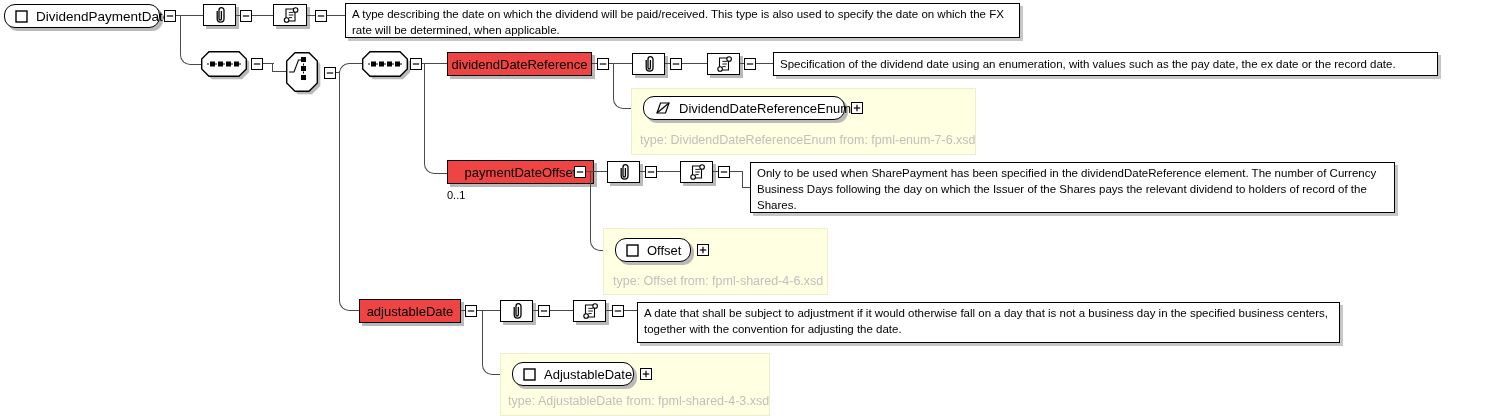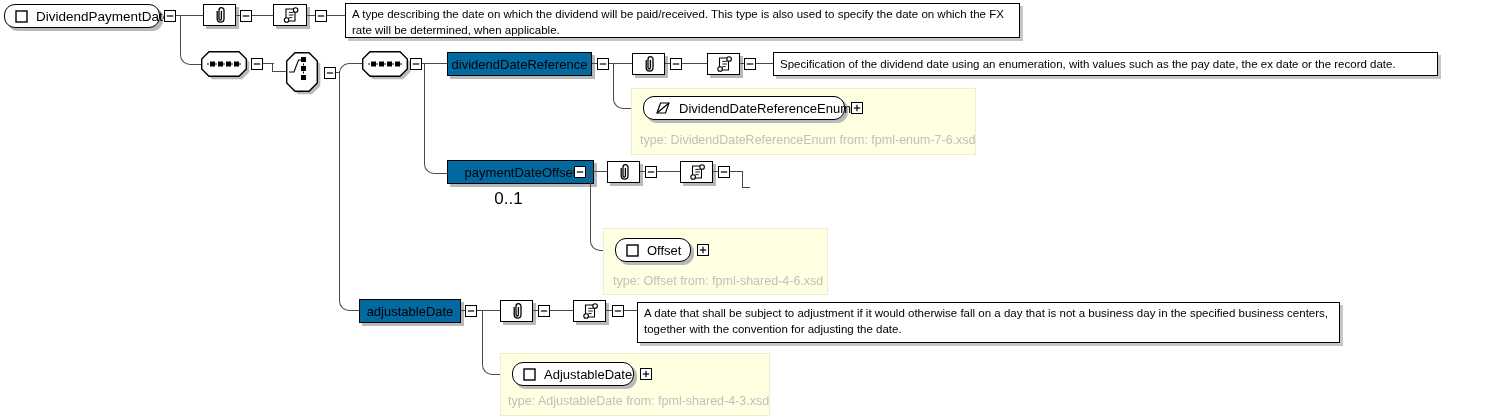--- a/index.html
+++ b/index.html
@@ -6,32 +6,32 @@
   #stage{position:relative;width:1486px;height:416px;background:#fff;overflow:hidden;
          font-family:"Liberation Sans","DejaVu Sans",sans-serif;color:#000;}
 
   
   .h{position:absolute;border-top:1.4px solid #4a4a4a;}
   .v{position:absolute;border-left:1.4px solid #4a4a4a;}
   .elb-bl{position:absolute;border-left:1.4px solid #4a4a4a;border-bottom:1.4px solid #4a4a4a;border-bottom-left-radius:10px;}
   .elb-tl{position:absolute;border-left:1.4px solid #4a4a4a;border-top:1.4px solid #4a4a4a;border-top-left-radius:10px;}
 
   
-  .ebox{position:absolute;background:#0369a1;border:1.5px solid #000;box-shadow:3px 3px 0 #b9b9b9;
+  .ebox{position:absolute;background:#ef4444;border:1.5px solid #000;box-shadow:3px 3px 0 #b9b9b9;
         display:flex;align-items:center;justify-content:center;font-size:13px;box-sizing:border-box;}
   .rbox{position:absolute;background:#fff;border:1.6px solid #000;border-radius:11px;box-shadow:3px 3px 0 #b9b9b9;
         display:flex;align-items:center;gap:8px;padding:0 10px;font-size:13px;box-sizing:border-box;}
   .ibox{position:absolute;background:#fff;border:1.5px solid #000;box-shadow:3px 3px 0 #b9b9b9;
         display:flex;align-items:center;justify-content:center;box-sizing:border-box;}
   .pm{position:absolute;width:12px;height:12px;cursor:pointer;}
   .desc{position:absolute;background:#fff;border:1px solid #000;box-shadow:3px 3px 0 #c6c6c6;
         font-size:11.5px;line-height:16px;padding:2px 6px;box-sizing:border-box;}
   .ybox{position:absolute;background:#ffffe1;border:1px solid #eeeecd;box-sizing:border-box;}
   .note{position:absolute;color:#c0c0c0;font-size:12.5px;white-space:nowrap;}
-  .card{position:absolute;font-size:17px;text-align:center;}
+  .card{position:absolute;font-size:11px;text-align:left;}
   .oct{position:absolute;}
   svg{display:block;}
 </style>
 </head>
 <body>
 
 <div id="stage">
 
   <div class="rbox" style="left:4px;top:4px;width:156px;height:24px;font-size:13.5px;">
     <span>
@@ -263,20 +263,21 @@
   <div class="h" style="left:713px;top:171px;width:5px;"></div>
   <div class="pm" style="left:718px;top:166px;">
     <svg width="12" height="12">
         <rect x="0.5" y="0.5" width="11" height="11" fill="#fff" stroke="#000"></rect>
         <line x1="2.8" y1="6" x2="9.2" y2="6" stroke="#000" stroke-width="1.2"></line>
       </svg>
   </div>
   <div class="h" style="left:730px;top:171px;width:13px;"></div>
   <div class="v" style="left:742px;top:172px;height:16px;"></div>
   <div class="h" style="left:742px;top:187px;width:8px;"></div>
+  <div class="desc" style="left:750px;top:162px;width:645px;height:51px;">Only to be used when SharePayment has been specified in the dividendDateReference element. The number of Currency Business Days following the day on which the Issuer of the Shares pays the relevant dividend to holders of record of the Shares.</div>
 
   <div class="ybox" style="left:603px;top:228px;width:225px;height:67px;"></div>
   <div class="rbox" style="left:615px;top:238px;width:76px;height:24px;">
     <span>
       <svg width="13" height="13">
           <rect x="1" y="1" width="11" height="11" fill="#fff" stroke="#000" stroke-width="1.4"></rect>
         </svg>
     </span>
     <span>Offset</span>
   </div>

